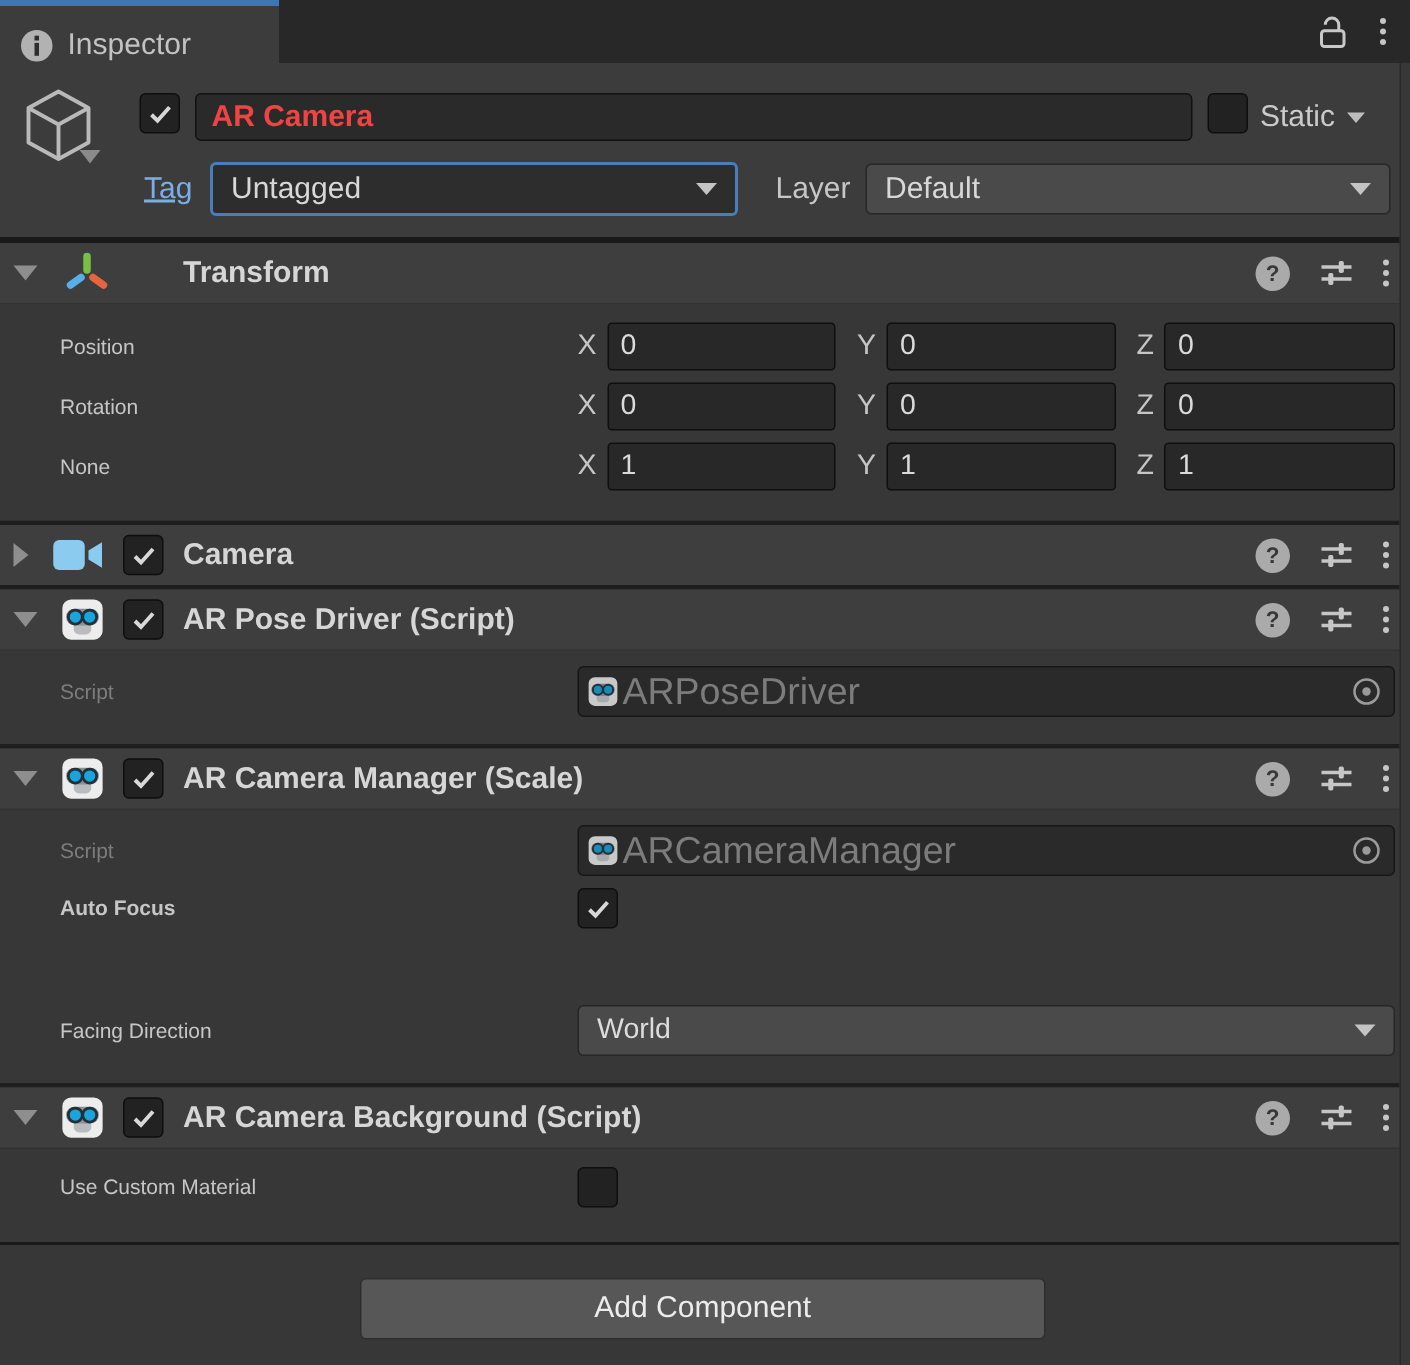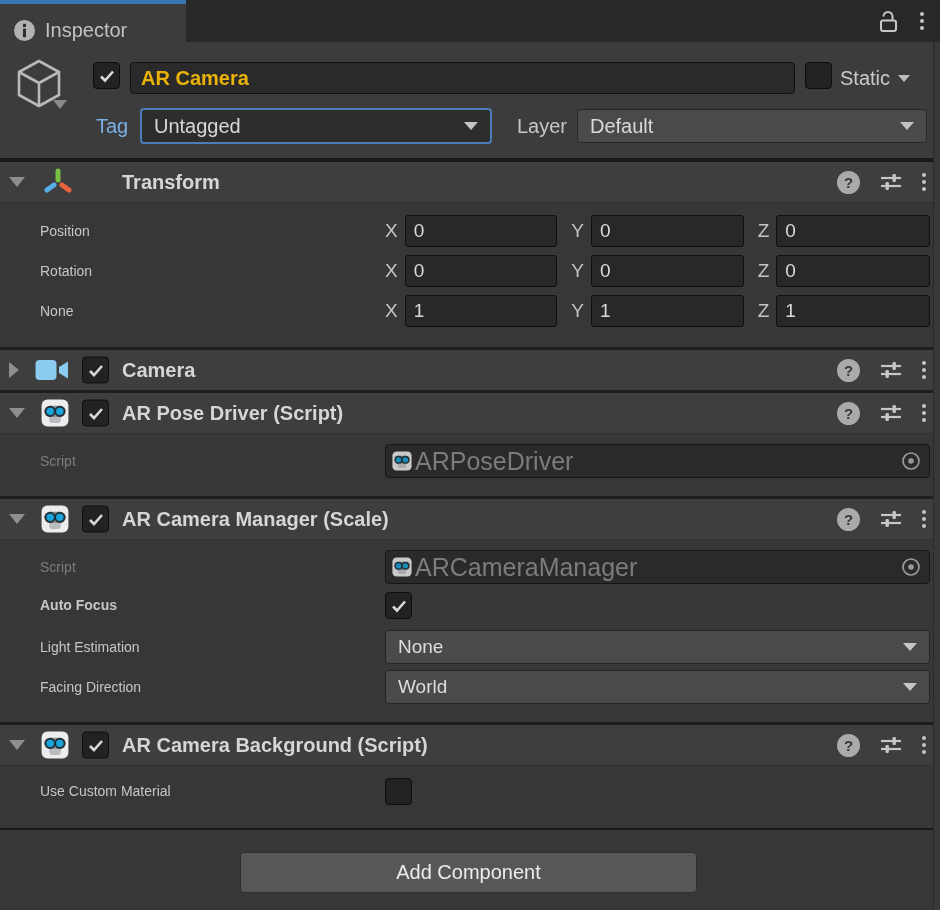--- a/index.html
+++ b/index.html
@@ -26,26 +26,26 @@
   .help-badge{width:23px;height:23px;border-radius:50%;background:#aaa;color:#383838;
        font-size:15px;font-weight:bold;display:flex;align-items:center;justify-content:center;}
   .dd-arrow{width:0;height:0;border-left:7px solid transparent;border-right:7px solid transparent;
        border-top:8px solid #c4c4c4;}
   .vcenter{position:absolute;top:50%;transform:translateY(-50%);}
 
   
   .go-header{position:relative;height:116px;background:#3c3c3c;border-bottom:2px solid #191919;}
   .name-field{position:absolute;left:130px;top:20px;width:665px;height:32px;background:#2a2a2a;
        border:1px solid #111;border-radius:4px;box-sizing:border-box;display:flex;align-items:center;
-       padding-left:10px;font-size:20px;font-weight:bold;color:#eab308;}
+       padding-left:10px;font-size:20px;font-weight:bold;color:#ef4444;}
   .static-group{position:absolute;left:805px;top:20px;height:32px;display:flex;align-items:center;gap:8px;}
   .static-label{font-size:20px;color:#cacaca;}
   .mini-arrow{width:0;height:0;border-left:6px solid transparent;border-right:6px solid transparent;
        border-top:7px solid #bdbdbd;}
-  .tag-label{position:absolute;left:96px;top:66px;height:36px;line-height:36px;font-size:20px;color:#7baee5;}
+  .tag-label{position:absolute;left:96px;top:66px;height:36px;line-height:36px;font-size:20px;color:#7baee5;text-decoration:underline;}
   .tag-dd{position:absolute;left:140px;top:66px;width:352px;height:36px;background:#2d2d2d;
        border:2px solid #4a7dbb;border-radius:4px;box-sizing:border-box;display:flex;align-items:center;
        padding:0 12px;font-size:20px;color:#d8d8d8;}
   .layer-label{position:absolute;left:517px;top:66px;height:36px;line-height:36px;font-size:20px;color:#c6c6c6;}
   .layer-dd{position:absolute;left:577px;top:67px;width:350px;height:34px;background:#4a4a4a;
        border:1px solid #262626;border-radius:4px;box-sizing:border-box;display:flex;align-items:center;
        padding:0 12px;font-size:20px;color:#d8d8d8;}
   .dd-spring{margin-left:auto;}
 
   
@@ -358,27 +358,20 @@
       </div>
     </div>
     <div class="body-row" style="top:52px;height:27px;font-weight:bold;">
       <span class="row-label" style="line-height:27px;">Auto Focus</span>
       <div class="cbx" style="position:absolute;left:385px;">
         <svg width="18" height="18" viewBox="0 0 18 18">
           <polyline points="3,9.5 7,13.5 15,4.5" fill="none" stroke="#d8d8d8" stroke-width="2.6"></polyline>
         </svg>
       </div>
     </div>
-    <div class="body-row" style="top:90px;height:34px;">
-      <span class="row-label" style="line-height:34px;">Light Estimation</span>
-      <div class="dropdown">
-        <span>None</span>
-        <span class="dd-arrow dd-spring"></span>
-      </div>
-    </div>
     <div class="body-row" style="top:130px;height:34px;">
       <span class="row-label" style="line-height:34px;">Facing Direction</span>
       <div class="dropdown">
         <span>World</span>
         <span class="dd-arrow dd-spring"></span>
       </div>
     </div>
   </div>
 
   <div class="sep3"></div>

